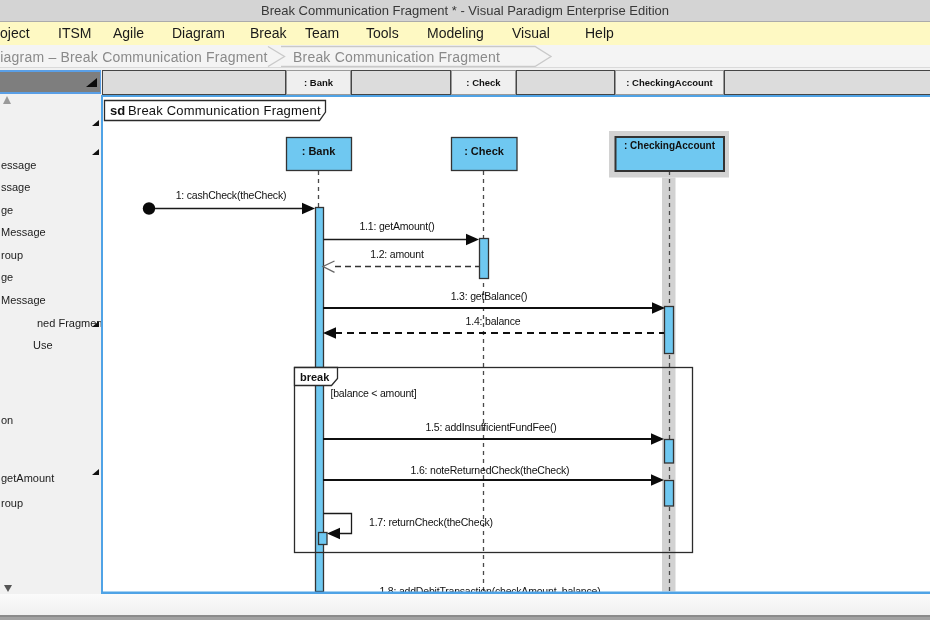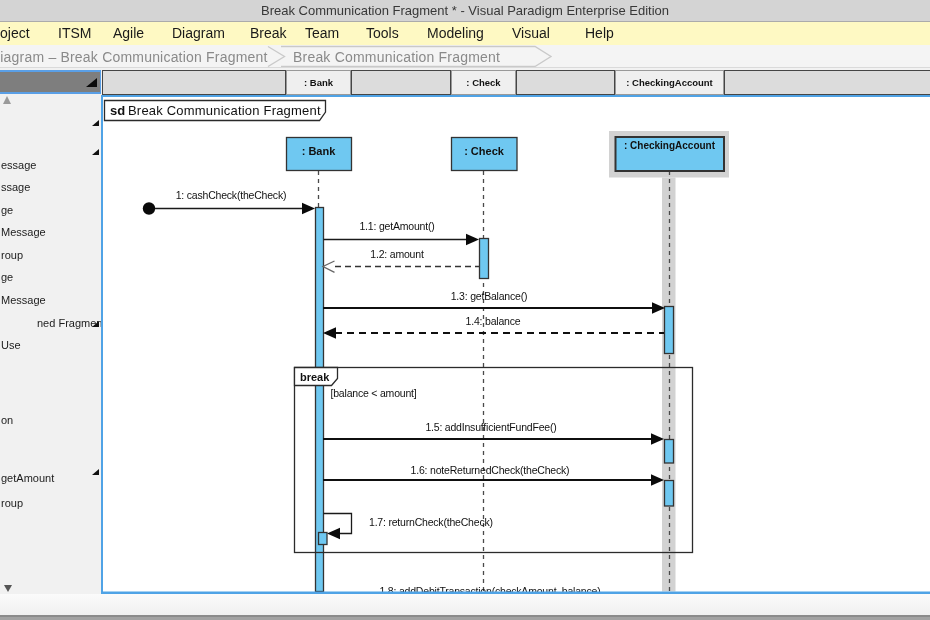--- a/index.html
+++ b/index.html
@@ -73,21 +73,21 @@
     <div class="ptri" style="left:92px;top:81px;"></div>
     <div class="pit" style="top:91px;">essage</div>
     <div class="pit" style="top:113px;">ssage</div>
     <div class="pit" style="top:136px;">ge</div>
     <div class="pit" style="top:158px;">Message</div>
     <div class="pit" style="top:181px;">roup</div>
     <div class="pit" style="top:203px;">ge</div>
     <div class="pit" style="top:226px;">Message</div>
     <div class="pit" style="top:249px;margin-left:36px;">ned Fragment</div>
     <div class="ptri" style="left:92px;top:253px;"></div>
-    <div class="pit" style="top:271px;">Use</div>
+    <div class="pit" style="top:271px;padding-left:32px;">Use</div>
     <div class="pit" style="top:346px;text-align:right;">on</div>
     <div class="pit" style="top:404px;">getAmount</div>
     <div class="ptri" style="left:92px;top:401px;"></div>
     <div class="pit" style="top:429px;">roup</div>
     <div class="abs" style="left:4px;top:517px;width:0;height:0;border-left:4.5px solid transparent;border-right:4.5px solid transparent;border-top:7px solid #555;"></div>
   </div>
 
   <svg class="abs" style="left:101px;top:95px;" width="829" height="499" viewBox="0 0 829 499">
     <rect x="0" y="0" width="829" height="499" fill="#ffffff"></rect>
     <g font-family="Liberation Sans, sans-serif">

